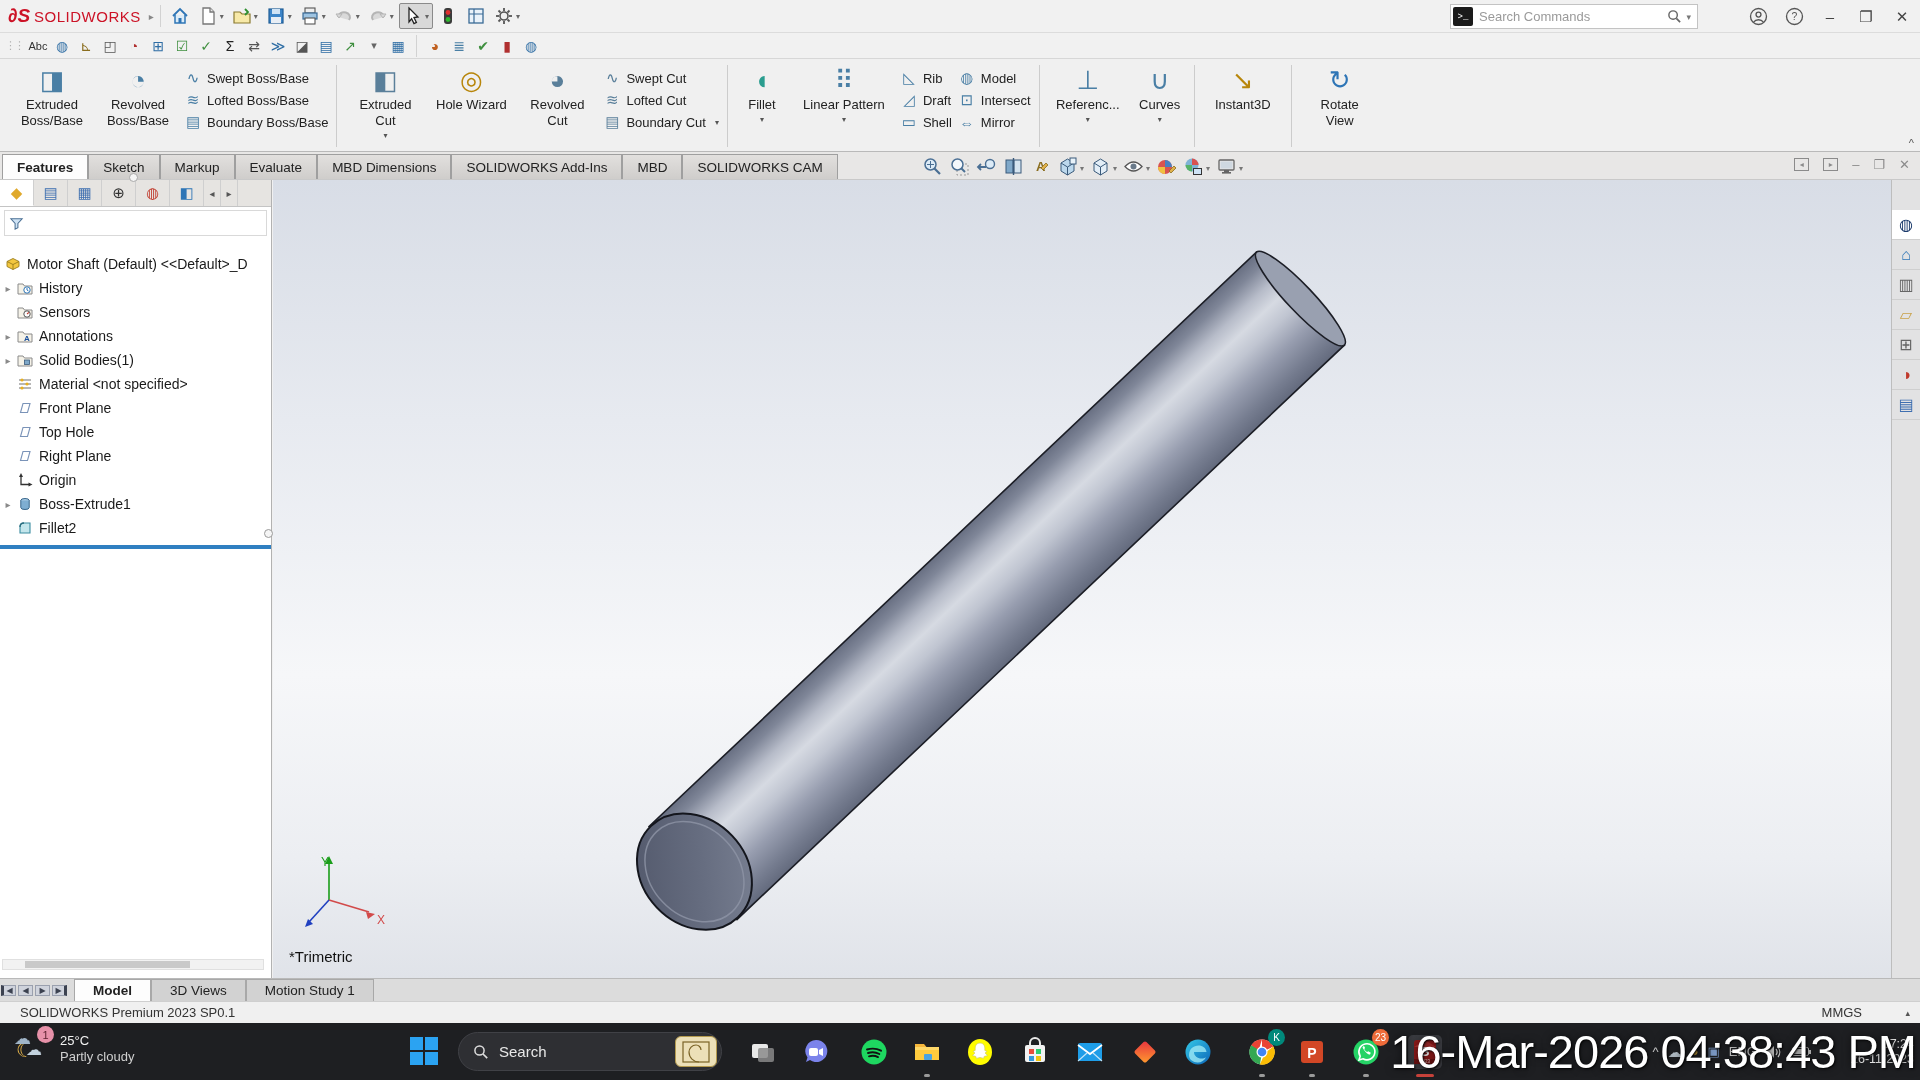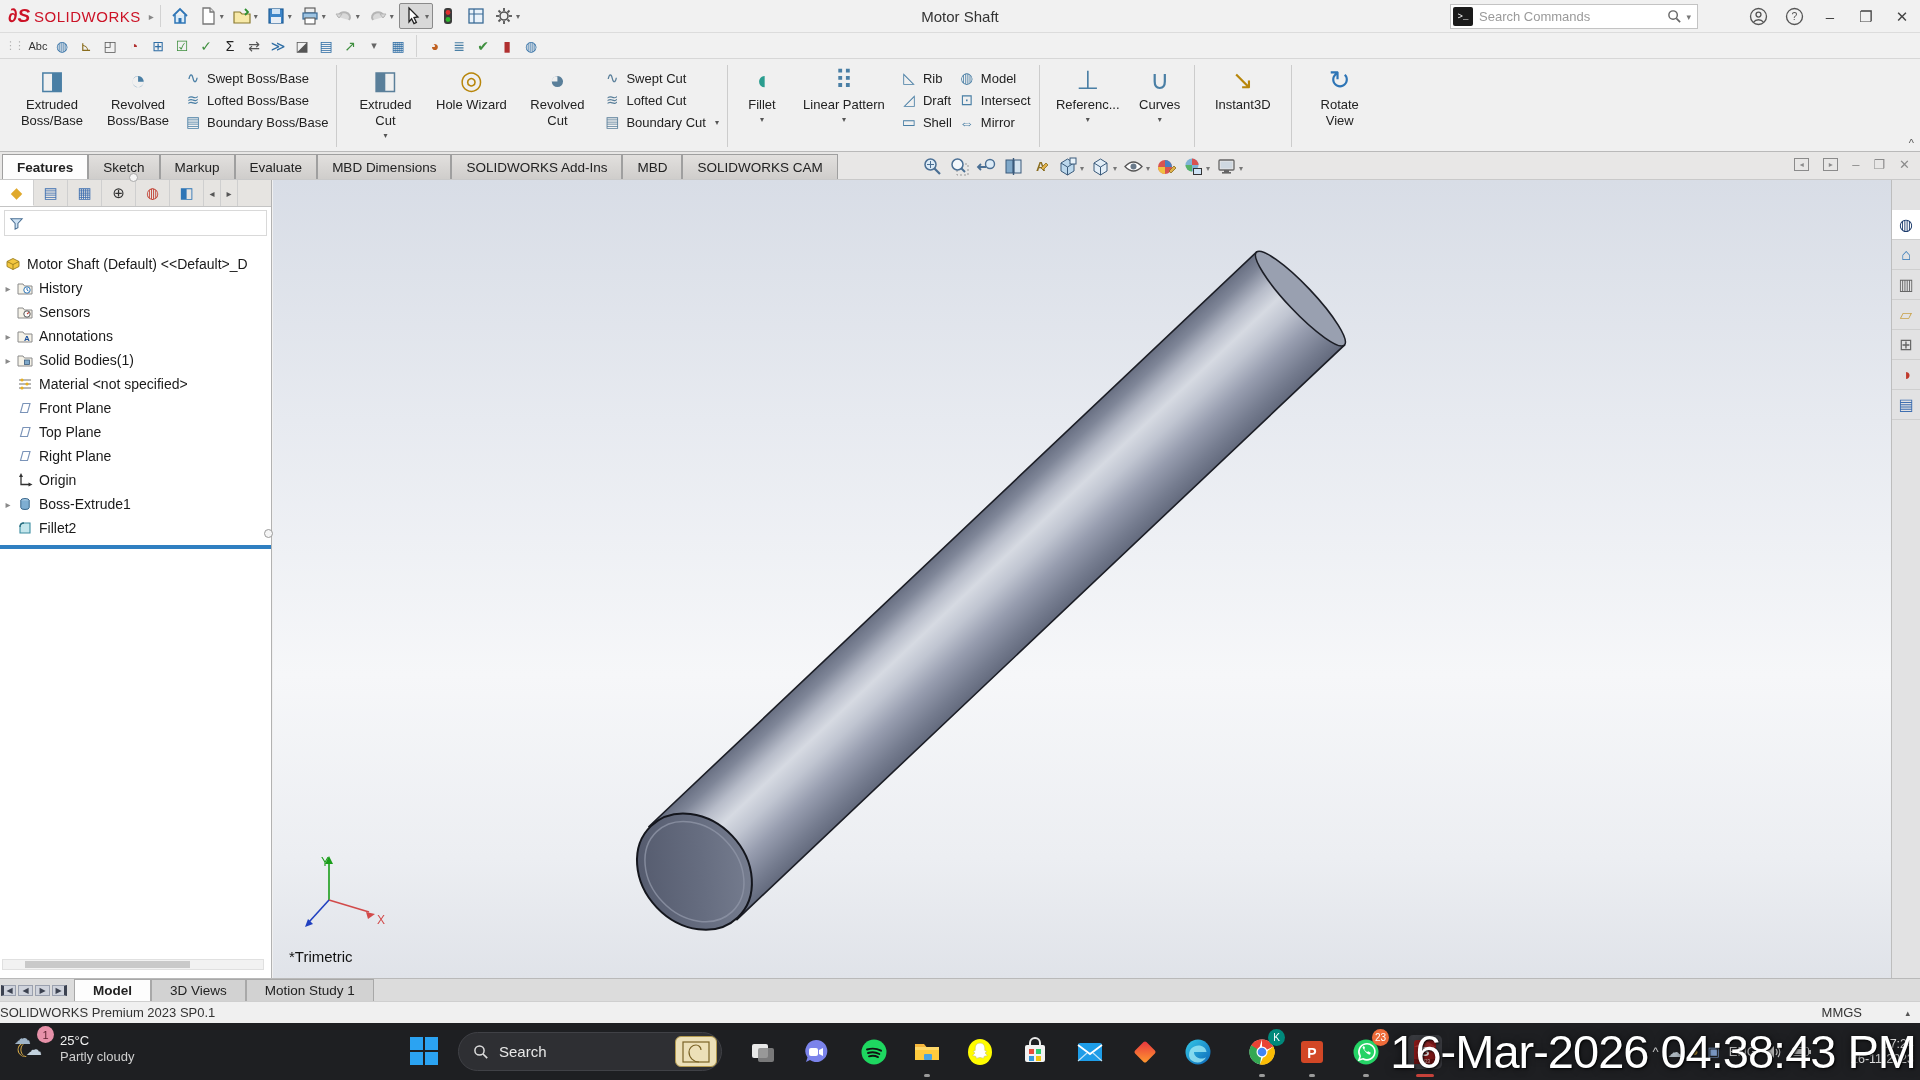--- a/index.html
+++ b/index.html
@@ -79,21 +79,21 @@
   
   #task-pane{position:absolute;right:0;top:0;width:29px;height:100%;background:#e2e2e3;border-left:1px solid #bdbdbd;display:flex;flex-direction:column;align-items:stretch;padding-top:30px;}
   .tp-btn{height:30px;display:flex;align-items:center;justify-content:center;font-size:16px;border-bottom:1px solid #cfcfcf;}
   .tp-btn.active{background:#fff;}
   
   #bottomtabs{top:978px;height:23px;background:#dcdcdc;border-top:1px solid #b9b9b9;display:flex;align-items:stretch;}
   .bnav{width:15px;margin:2px 1px;background:#cfd3dc;border:1px solid #9aa0ae;color:#3c4250;font-size:8px;display:flex;align-items:center;justify-content:center;}
   .btab{padding:0 18px;display:flex;align-items:center;font-size:13.5px;background:#d2d2d2;border:1px solid #a8a8a8;border-bottom:none;color:#222;}
   .btab.active{background:#fdfdfd;font-weight:bold;}
   
-  #statusbar{top:1001px;height:22px;background:#f0f0f0;border-top:1px solid #cfcfcf;font-size:13px;color:#333;display:flex;align-items:center;padding:0 0;}
+  #statusbar{top:1001px;height:22px;background:#f0f0f0;border-top:1px solid #cfcfcf;font-size:13px;color:#333;display:flex;align-items:center;padding:0 20px;}
   #status-units{position:absolute;right:58px;}
   #status-arrow{position:absolute;right:10px;font-size:9px;color:#555;}
   
   #taskbar{top:1023px;height:57px;background:#1e1f22;color:#eee;}
   #weather{position:absolute;left:14px;top:7px;display:flex;align-items:center;gap:8px;}
   #weather .wicon{position:relative;width:38px;height:38px;font-size:20px;}
   #weather .moon{position:absolute;left:2px;top:8px;color:#e9b84d;}
   #weather .cl1{position:absolute;left:0;top:-2px;color:#9fb4c8;font-size:17px;}
   #weather .cl2{position:absolute;left:12px;top:10px;color:#c3d2de;font-size:16px;}
   #weather .badge{position:absolute;right:-2px;top:-4px;width:17px;height:17px;border-radius:50%;background:#e791a9;color:#5d2230;font-size:11px;display:flex;align-items:center;justify-content:center;}
@@ -209,21 +209,20 @@
             <line x1="15" y1="10" x2="18" y2="10"></line>
             <line x1="4.5" y1="4.5" x2="6.5" y2="6.5"></line>
             <line x1="13.5" y1="13.5" x2="15.5" y2="15.5"></line>
             <line x1="4.5" y1="15.5" x2="6.5" y2="13.5"></line>
             <line x1="13.5" y1="6.5" x2="15.5" y2="4.5"></line>
           </g>
         </svg>
         <span class="dd">▾</span>
       </div>
     </div>
-  <div id="win-title">Motor Shaft</div>
   <div id="search-box">
     <span class="term">&gt;_</span>
     <input placeholder="Search Commands" style="">
     <svg class="mag" viewBox="0 0 16 16">
         <circle cx="6.5" cy="6.5" r="4.5" fill="none" stroke="#666" stroke-width="1.5"></circle>
         <line x1="10" y1="10" x2="14" y2="14" stroke="#666" stroke-width="1.8"></line>
       </svg>
     <span class="dd">▾</span>
   </div>
   <div id="win-controls">
@@ -599,21 +598,21 @@
           </span>
           <span>Front Plane</span>
         </div>
         <div class="trow">
           <span class="exp"></span>
           <span class="tic">
             <svg viewBox="0 0 16 16">
               <path d="M3.5 12.5 6 3.5h7l-2.5 9z" fill="none" stroke="#7a93b8" stroke-width="1.1"></path>
             </svg>
           </span>
-          <span>Top Plane</span>
+          <span>Top Hole</span>
         </div>
         <div class="trow">
           <span class="exp"></span>
           <span class="tic">
             <svg viewBox="0 0 16 16">
               <path d="M3.5 12.5 6 3.5h7l-2.5 9z" fill="none" stroke="#7a93b8" stroke-width="1.1"></path>
             </svg>
           </span>
           <span>Right Plane</span>
         </div>

